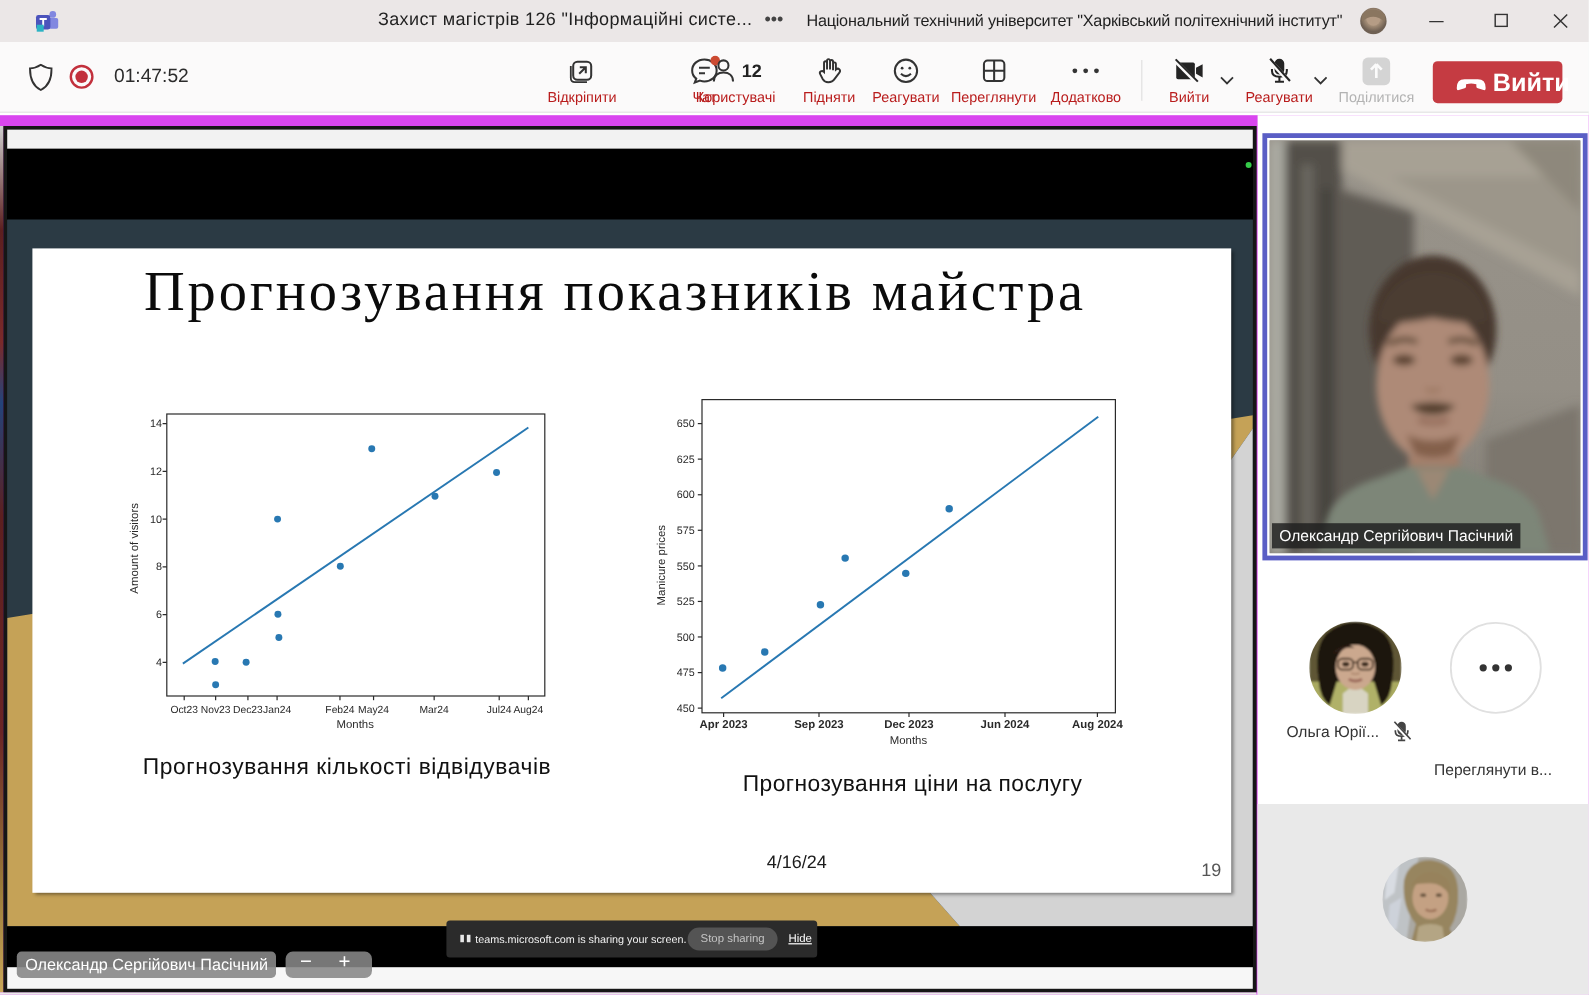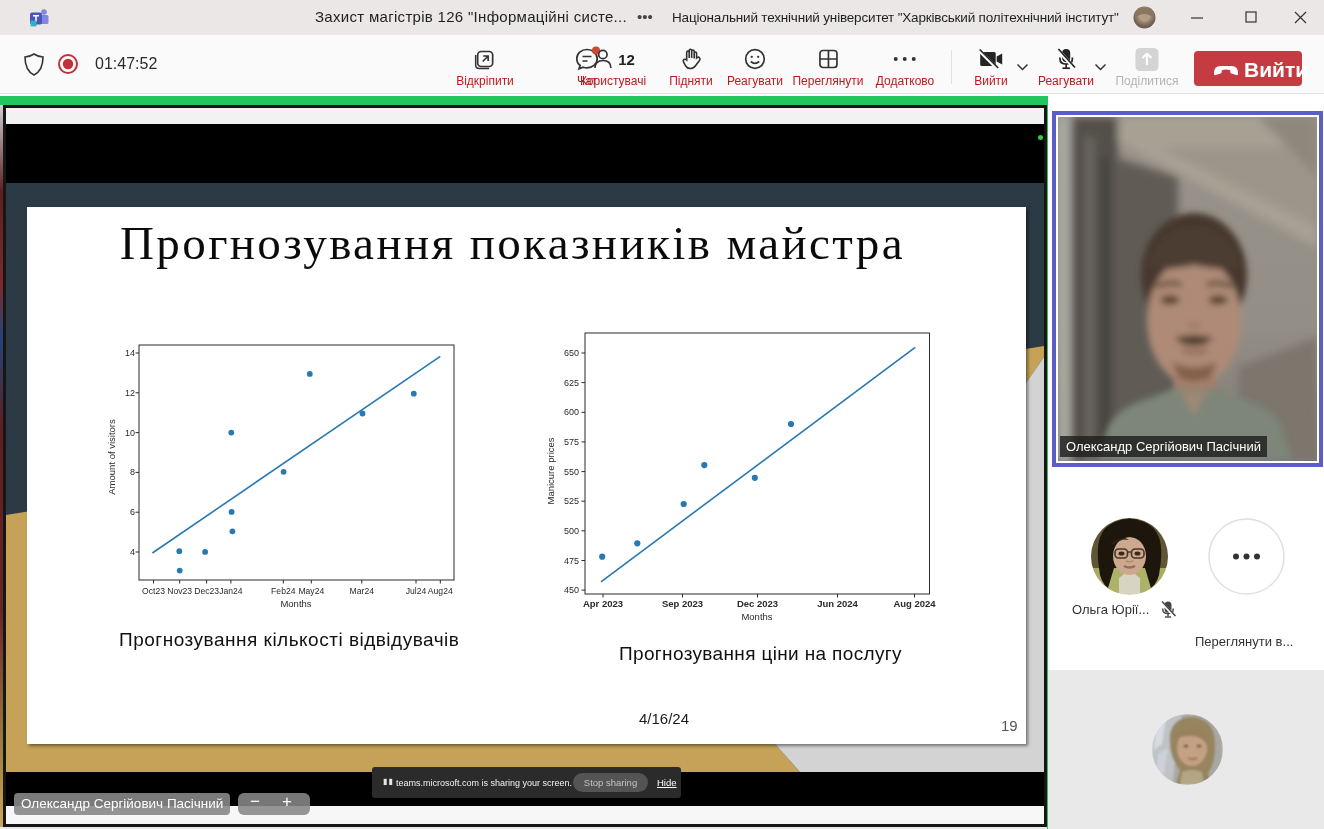--- a/index.html
+++ b/index.html
@@ -11,21 +11,21 @@
   
   #titlebar { left:0; top:0; width:1324px; height:35px; background:#ebe7e7; }
   #titlebar .ttext { position:absolute; top:8px; font-size:15px; color:#1f1f1f; white-space:nowrap; }
   
   #toolbar { left:0; top:35px; width:1324px; height:59px; background:#fbfafa; border-bottom:1px solid #e3e3e3; }
   .tbtn { position:absolute; top:12px; text-align:center; color:#424242; }
   .tbtn .lbl { font-size:12px; color:#b91c1c; margin-top:3px; white-space:nowrap; }
   .ticon { height:24px; display:flex; align-items:center; justify-content:center; }
 
   
-  #main { left:0; top:96px; width:1324px; height:733px; background:#22c55e; }
+  #main { left:0; top:96px; width:1324px; height:733px; background:#d946ef; }
 
   
   #sharewin { position:absolute; left:3px; top:9px; width:1044px; height:722px;
      border:3px solid #161616; background:#000; }
   #strip1 { position:absolute; left:0; top:0; width:1038px; height:16px; background:#f2f2f2; }
   #blackbar { position:absolute; left:0; top:16px; width:1038px; height:59px; background:#000; }
   #bgzone { position:absolute; left:0; top:75px; width:1038px; height:589px; background:#2b3a44; }
   #blackbot { position:absolute; left:0; top:664px; width:1038px; height:34px; background:#000; }
   #whitebot { position:absolute; left:0; top:698px; width:1038px; height:18px; background:#f7f7f7; }
 

